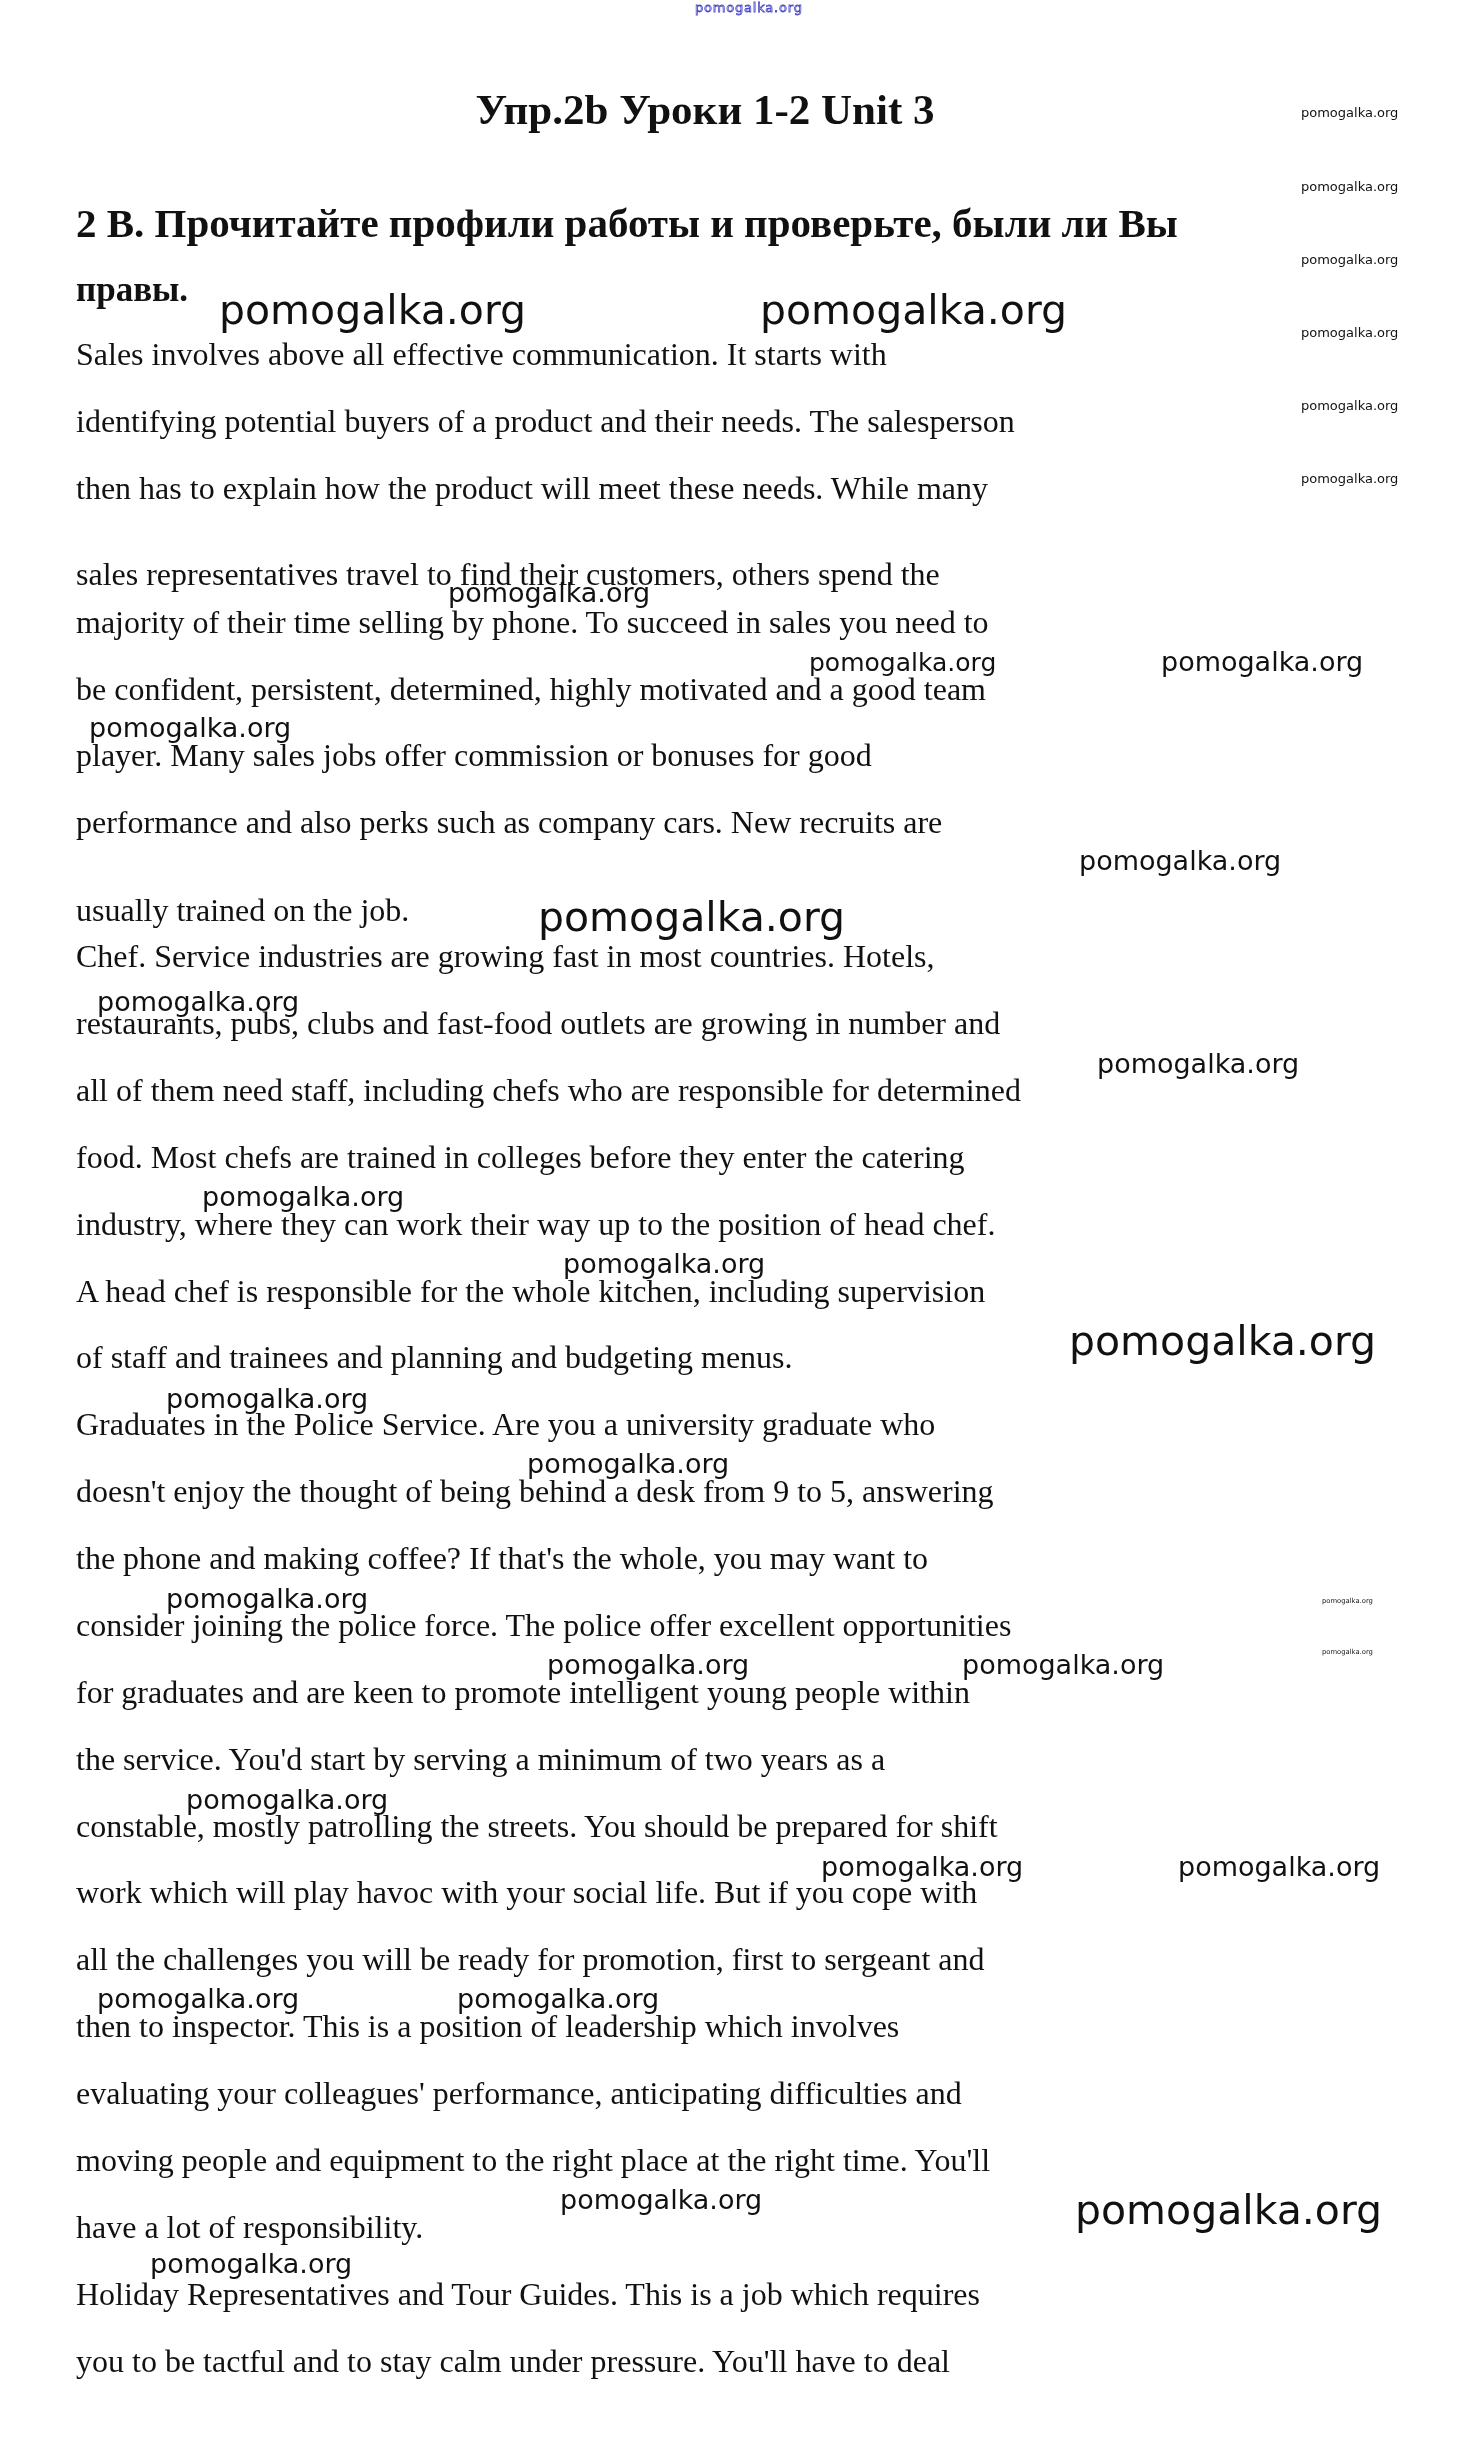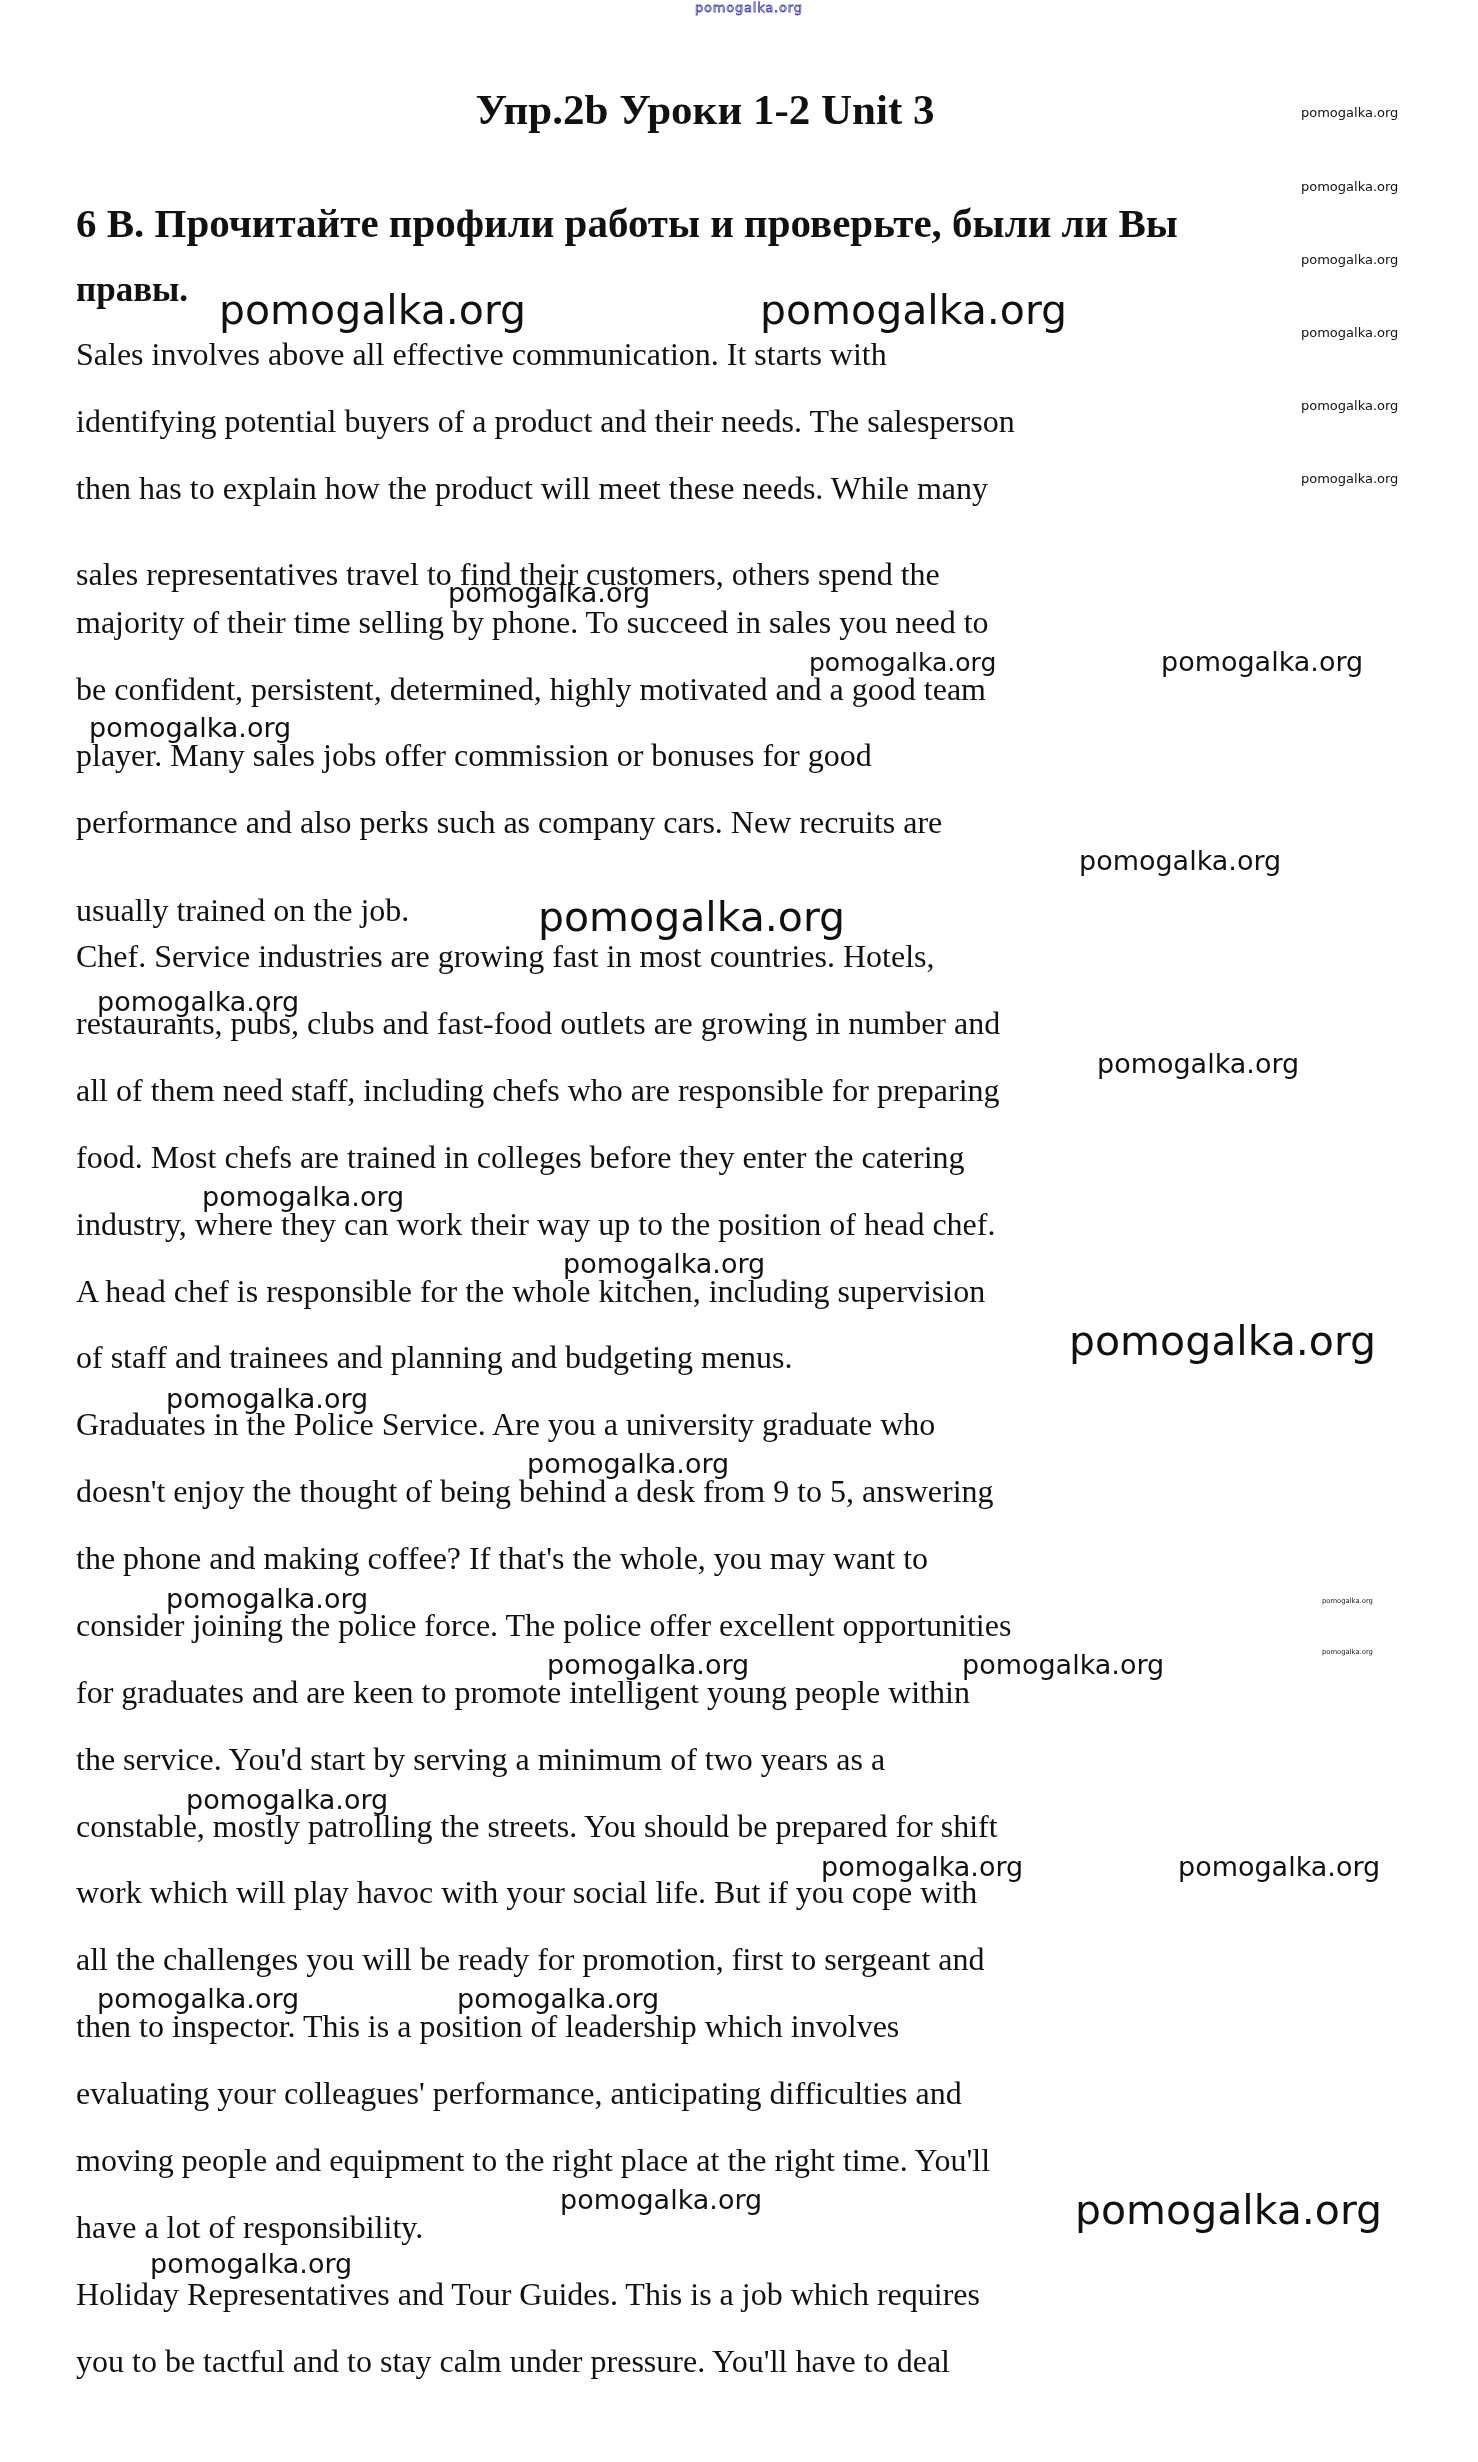--- a/index.html
+++ b/index.html
@@ -17,36 +17,36 @@
   .wm.xs { font-size:13px; }
   .wm.xxs { font-size:6.8px; }
 </style>
 </head>
 <body>
 
 <div class="top-wm">pomogalka.org</div>
 
 <div class="title"><span>Упр.2b Уроки 1-2 Unit 3</span></div>
 
-<div class="heading">6 B. Прочитайте профили работы и проверьте, были ли Вы</div>
+<div class="heading">2 B. Прочитайте профили работы и проверьте, были ли Вы</div>
 <div class="heading2">правы.</div>
 
 <div id="body-text">
   <div class="line" style="top:338px">Sales involves above all effective communication. It starts with</div>
   <div class="line" style="top:405px">identifying potential buyers of a product and their needs. The salesperson</div>
   <div class="line" style="top:472px">then has to explain how the product will meet these needs. While many</div>
   <div class="line" style="top:558px">sales representatives travel to find their customers, others spend the</div>
   <div class="line" style="top:606px">majority of their time selling by phone. To succeed in sales you need to</div>
   <div class="line" style="top:673px">be confident, persistent, determined, highly motivated and a good team</div>
   <div class="line" style="top:739px">player. Many sales jobs offer commission or bonuses for good</div>
   <div class="line" style="top:806px">performance and also perks such as company cars. New recruits are</div>
   <div class="line" style="top:894px">usually trained on the job.</div>
   <div class="line" style="top:940px">Chef. Service industries are growing fast in most countries. Hotels,</div>
   <div class="line" style="top:1007px">restaurants, pubs, clubs and fast-food outlets are growing in number and</div>
-  <div class="line" style="top:1074px">all of them need staff, including chefs who are responsible for preparing</div>
+  <div class="line" style="top:1074px">all of them need staff, including chefs who are responsible for determined</div>
   <div class="line" style="top:1141px">food. Most chefs are trained in colleges before they enter the catering</div>
   <div class="line" style="top:1208px">industry, where they can work their way up to the position of head chef.</div>
   <div class="line" style="top:1275px">A head chef is responsible for the whole kitchen, including supervision</div>
   <div class="line" style="top:1341px">of staff and trainees and planning and budgeting menus.</div>
   <div class="line" style="top:1408px">Graduates in the Police Service. Are you a university graduate who</div>
   <div class="line" style="top:1475px">doesn't enjoy the thought of being behind a desk from 9 to 5, answering</div>
   <div class="line" style="top:1542px">the phone and making coffee? If that's the whole, you may want to</div>
   <div class="line" style="top:1609px">consider joining the police force. The police offer excellent opportunities</div>
   <div class="line" style="top:1676px">for graduates and are keen to promote intelligent young people within</div>
   <div class="line" style="top:1743px">the service. You'd start by serving a minimum of two years as a</div>

